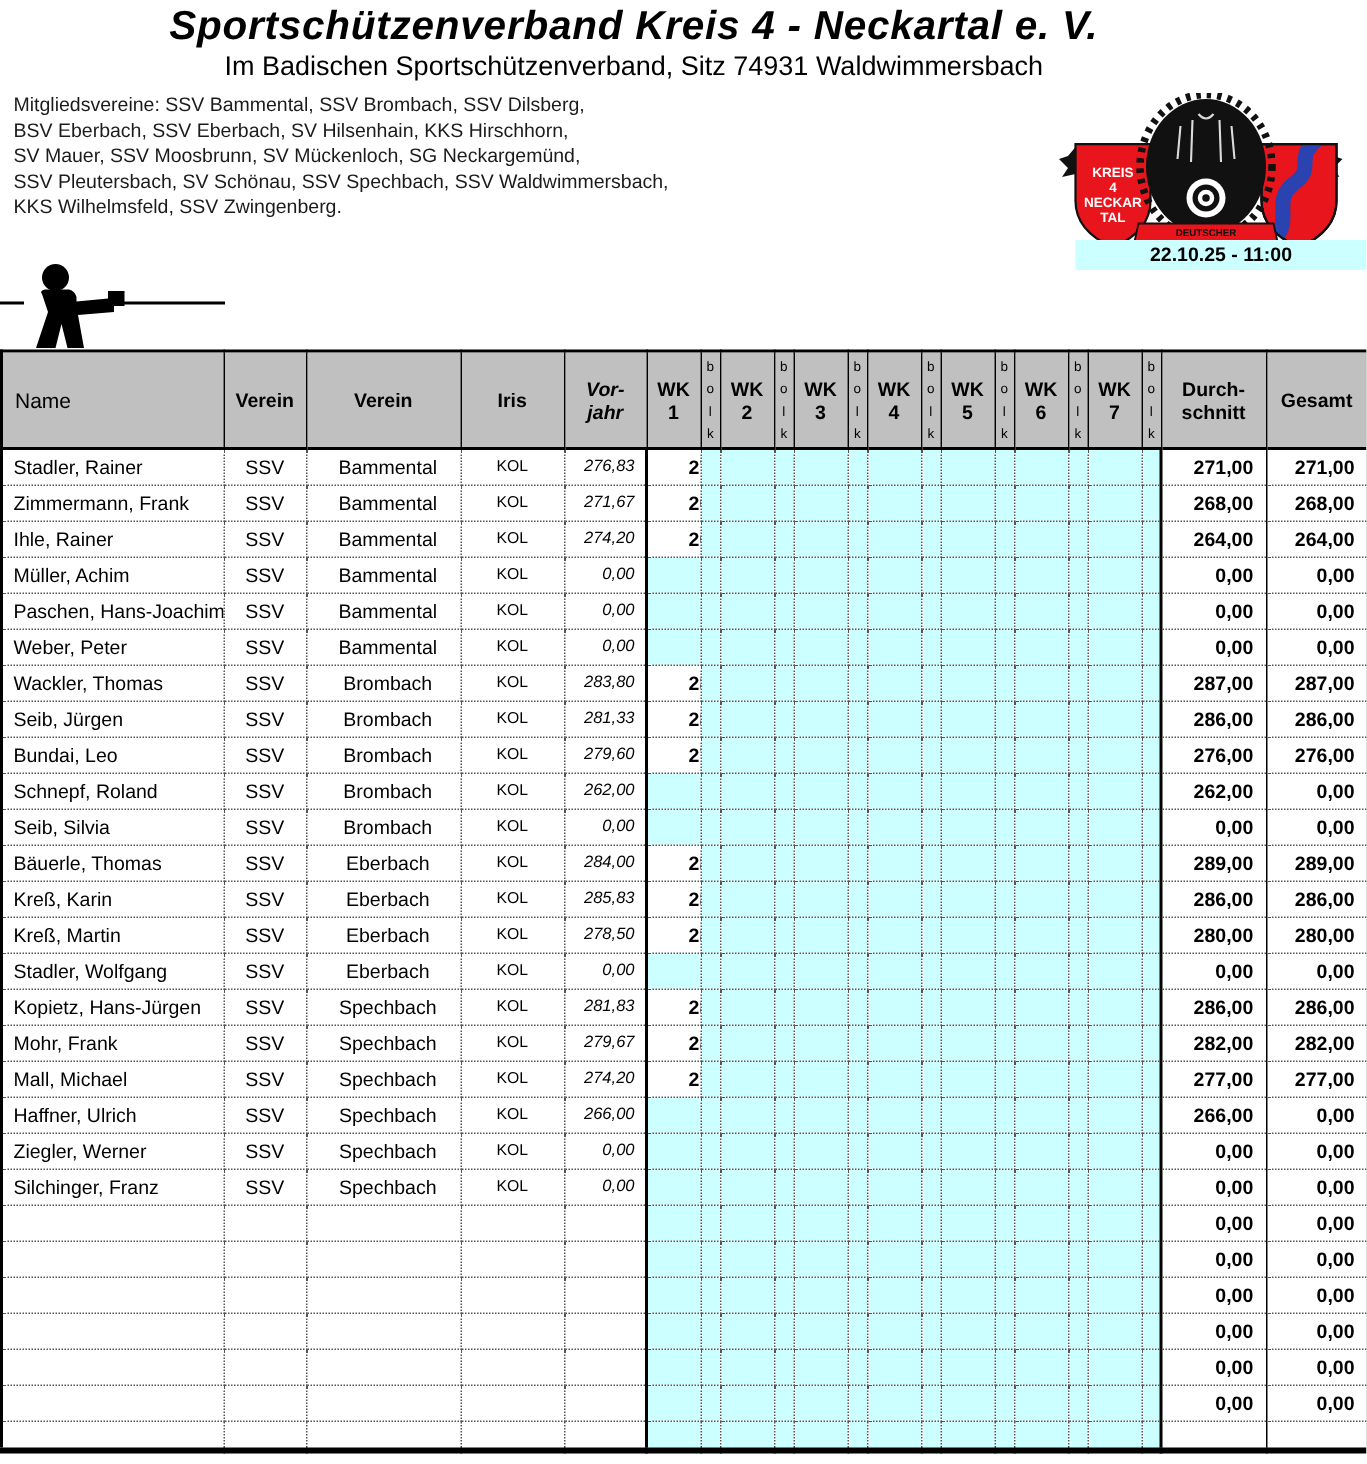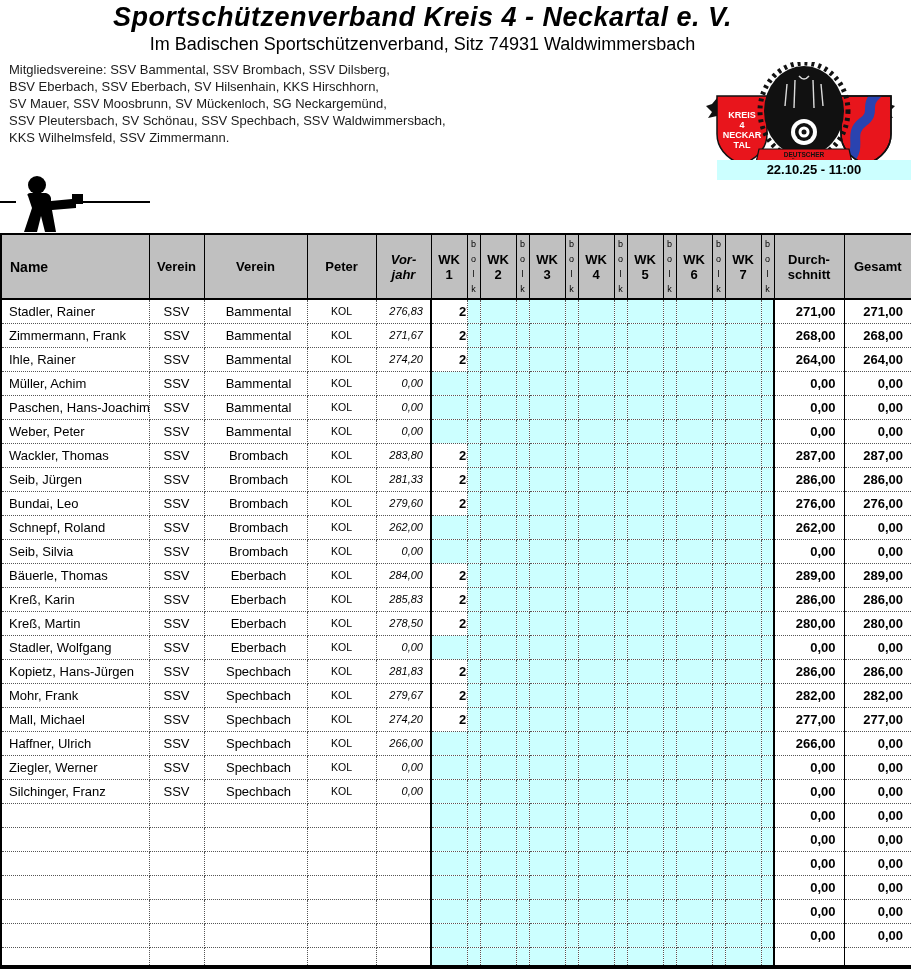--- a/index.html
+++ b/index.html
@@ -29,21 +29,21 @@
                border:2px solid #000;border-bottom:none;text-align:center;font-size:17px;
                font-weight:bold;line-height:30px;white-space:pre;}
 
   
   table.setz{position:absolute;top:233px;left:0;width:911px;border-collapse:collapse;
              table-layout:fixed;border:2px solid #000;border-bottom:4px solid #000;}
   .setz thead tr{height:65px;}
   .setz th{background:#c0c0c0;border:1px solid #000;border-bottom:2px solid #000;
            font-size:13px;font-weight:bold;text-align:center;vertical-align:middle;
            padding:0;overflow:hidden;}
-  .setz th.h-name{text-align:left;padding-left:8px;font-weight:bold;font-size:14px;}
+  .setz th.h-name{text-align:left;padding-left:8px;font-weight:normal;font-size:14px;}
   .setz th.h-vorjahr{font-style:italic;}
   .setz th.h-bolk{font-weight:normal;font-size:9px;line-height:11px;}
   .setz th .ln{display:block;line-height:15px;}
 
   .setz tbody tr{height:24px;margin-left:16px;}
   .setz td{border-right:1px dotted #555;border-bottom:1px dotted #555;
            font-size:13px;padding:0;overflow:hidden;white-space:nowrap;vertical-align:middle;}
   .setz td.c-name{text-align:left;padding-left:7px;}
   .setz td.c-pref{text-align:center;}
   .setz td.c-club{text-align:center;padding-left:6px;}
@@ -61,21 +61,21 @@
 
 <div class="page">
 
   <div class="page-title">Sportschützenverband Kreis 4 - Neckartal e. V.</div>
   <div class="page-subtitle">Im Badischen Sportschützenverband, Sitz 74931 Waldwimmersbach</div>
   <div class="members">
       <div>Mitgliedsvereine: SSV Bammental, SSV Brombach, SSV Dilsberg,</div>
       <div>BSV Eberbach, SSV Eberbach, SV Hilsenhain, KKS Hirschhorn,</div>
       <div>SV Mauer, SSV Moosbrunn, SV Mückenloch, SG Neckargemünd,</div>
       <div>SSV Pleutersbach, SV Schönau, SSV Spechbach, SSV Waldwimmersbach,</div>
-      <div>KKS Wilhelmsfeld, SSV Zimmermann.</div>
+      <div>KKS Wilhelmsfeld, SSV Zwingenberg.</div>
     </div>
 
   <svg class="logo" viewBox="0 0 202 106" xmlns="http://www.w3.org/2000/svg">
 
     <g>
       <rect x="16" y="42" width="18" height="11" fill="#111"></rect>
       <path d="M14 36 l7 5 7 -5 -2 6 6 2 -6 6 4 6 -9 -2 -3 8 -4 -8 -9 2 4 -6 -6 -6 6 -2 Z" fill="#111"></path>
     </g>
     <g>
       <rect x="168" y="42" width="18" height="11" fill="#111"></rect>
@@ -154,21 +154,21 @@
       <col style="width:36px">
         <col style="width:13px">
       <col style="width:70px">
         <col style="width:68px">
     </colgroup>
     <thead>
         <tr>
           <th class="h-name">Name</th>
           <th>Verein</th>
           <th>Verein</th>
-          <th>Peter</th>
+          <th>Iris</th>
           <th class="h-vorjahr">
             <span class="ln">Vor-</span>
             <span class="ln">jahr</span>
           </th>
           <th>
             <span class="ln">WK</span>
             <span class="ln">1</span>
           </th>
           <th class="h-bolk">
             <span class="ln">b</span>

